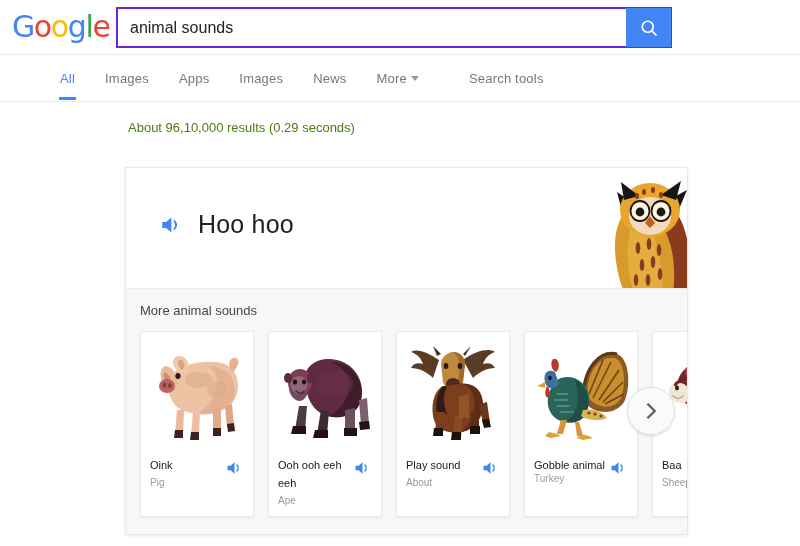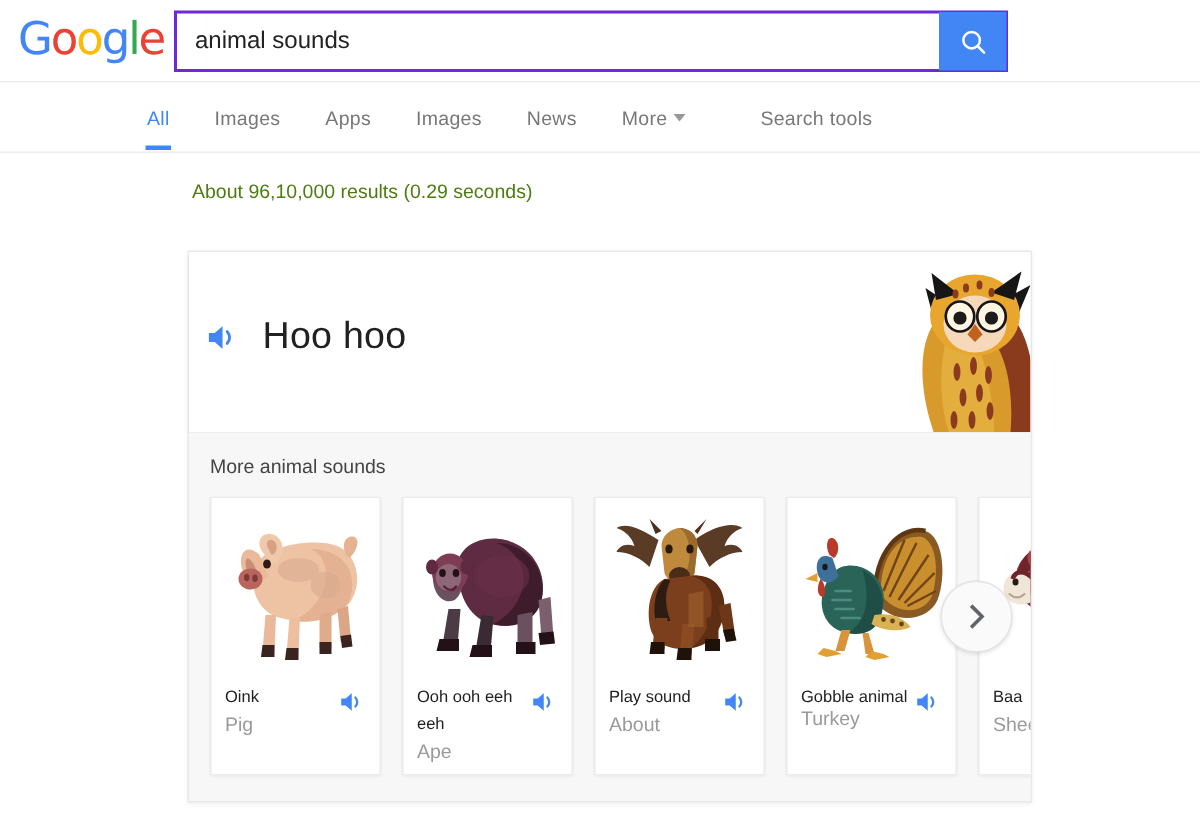--- a/index.html
+++ b/index.html
@@ -55,21 +55,21 @@
     display: flex; align-items: center; justify-content: center;
     margin: -1px -1px -1px 0;
   }
 
   
   .navbar {
     position: relative;
     height: 47px;
     background: #fff;
     border-bottom: 1px solid #ebebeb;
-    padding-left: 98px;
+    padding-left: 60px;
   }
   .navinner { display: flex; align-items: flex-start; height: 100%; }
   .tab {
     position: relative;
     font-size: 13px;
     color: #777777;
     padding: 16px 0 0 0;
     margin-right: 30px;
     cursor: pointer;
     white-space: nowrap;
@@ -113,21 +113,21 @@
   }
   .panel-top {
     position: relative;
     height: 121px;
     background: #fff;
     border-bottom: 1px solid #ededed;
     overflow: hidden;
   }
   .sound-row {
     position: absolute;
-    left: 10px; top: 42px;
+    left: 33px; top: 42px;
     display: flex; align-items: center;
     cursor: pointer;
   }
   .sound-row .spk { margin-right: 13px; }
   .sound-label {
     font-size: 25px;
     color: #212121;
     font-weight: 400;
     letter-spacing: .2px;
   }
@@ -180,21 +180,21 @@
     overflow: hidden;
   }
   .card-sound {
     font-size: 11px;
     color: #212121;
     line-height: 18px;
     width: 76px;
     word-wrap: break-word;
   }
   .card-animal {
-    font-size: 13px;
+    font-size: 10px;
     color: #9a9a9a;
     line-height: 15px;
     margin-top: 1px;
   }
   .card-spk {
     position: absolute;
     right: 8px; top: 8px;
   }
   .next-btn {
     position: absolute;

